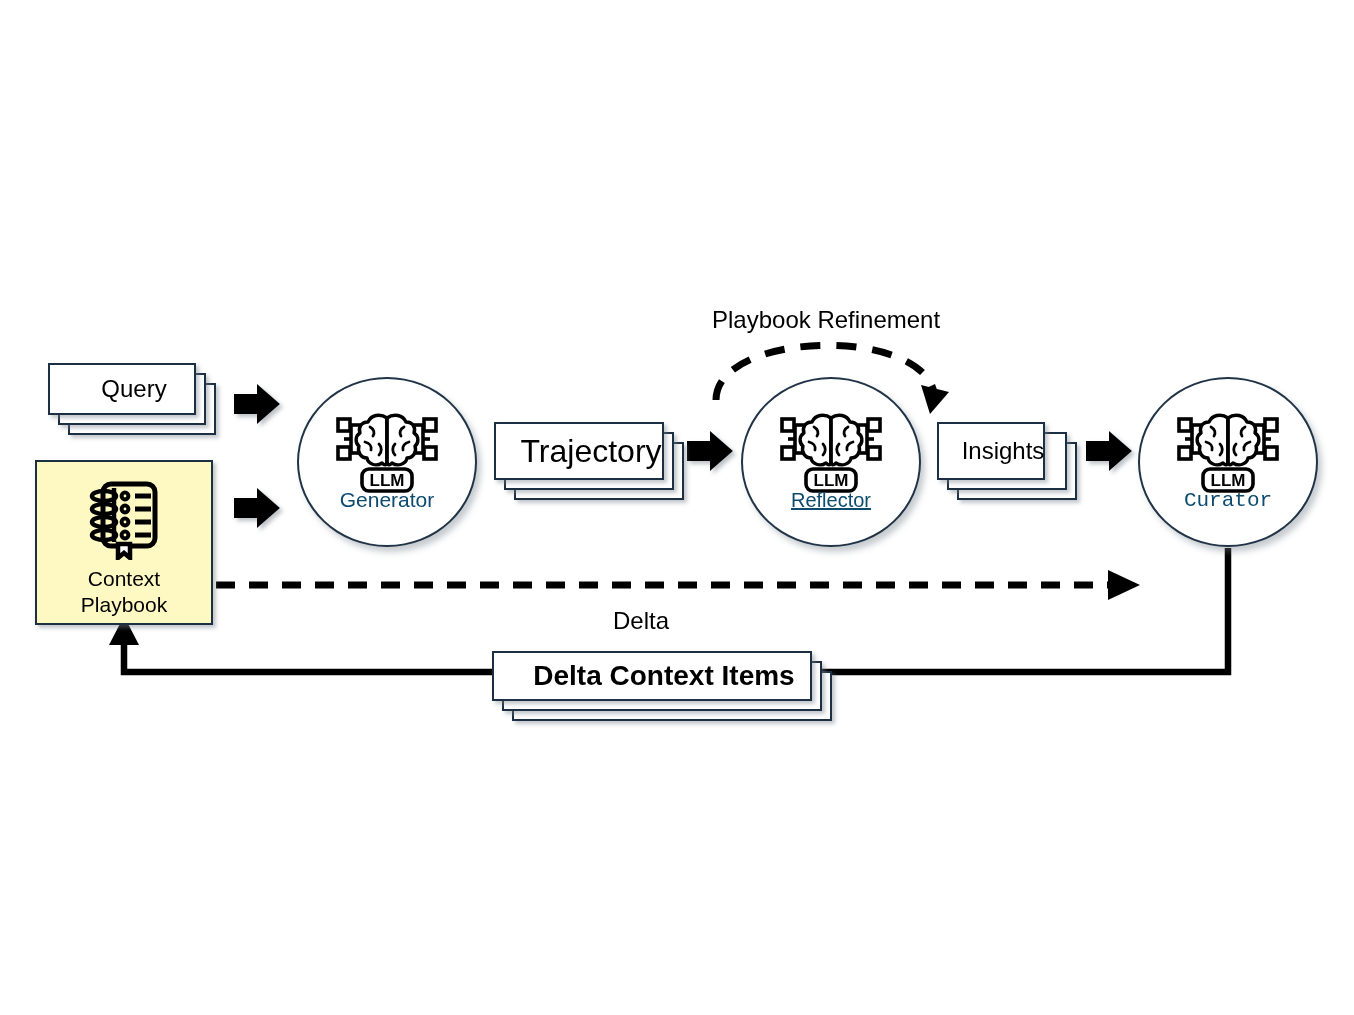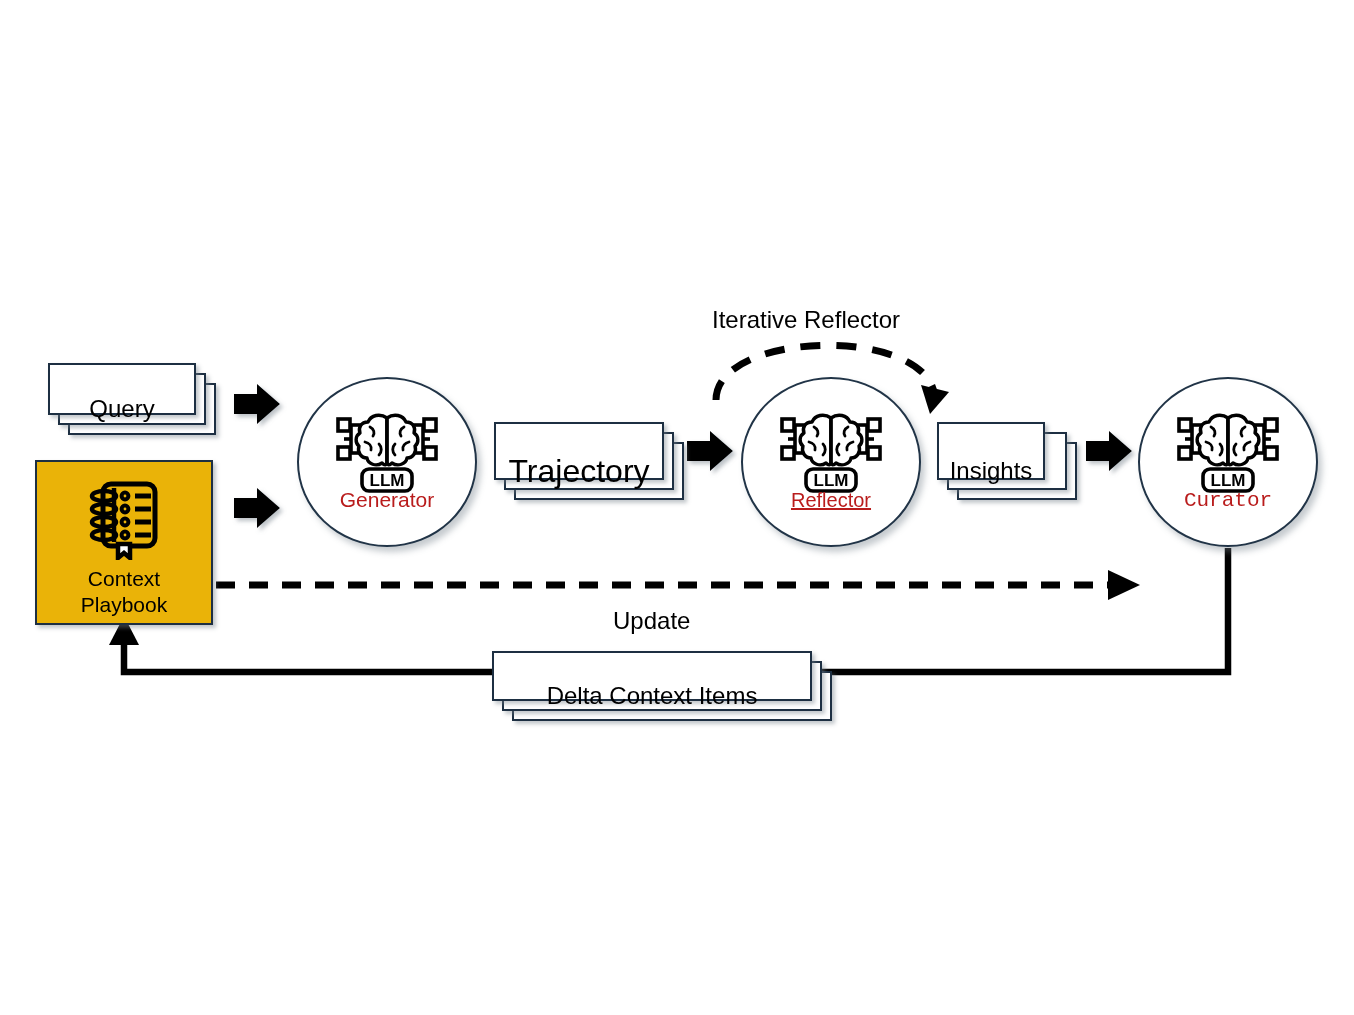--- a/index.html
+++ b/index.html
@@ -35,36 +35,35 @@
     box-sizing: border-box;
     background: #ffffff;
     border: 2.5px solid #1d2f42;
     box-shadow: 3px 3px 4px rgba(120,130,140,0.45);
   }
   .stack .layer.l3 { left: 20px; top: 20px; }
   .stack .layer.l2 { left: 10px; top: 10px; }
   .stack .layer.l1 { left: 0px;  top: 0px;  }
   .stack .lbl {
     position: absolute;
-    left: 0; top: 0;
+    left: 12px; top: 0;
     width: 100%;
     height: 100%;
     display: flex;
     align-items: center;
     justify-content: center;
     color: #000000;
     white-space: nowrap;
-    margin-top: 20px;
   }
 
   
   .pbox {
     position: absolute;
     box-sizing: border-box;
-    background: #eab308;
+    background: #fef9c3;
     border: 2.5px solid #1d2f42;
     box-shadow: 3px 3px 4px rgba(120,130,140,0.45);
   }
   .pbox .pbox-icon {
     position: absolute;
     left: 50%;
     transform: translateX(-50%);
     top: 12px;
   }
   .pbox .pbox-label {
@@ -92,21 +91,21 @@
     transform: translateX(-50%);
     top: 32px;
     text-align: right;
   }
   .node .node-label {
     position: absolute;
     left: 0;
     width: 100%;
     text-align: center;
     bottom: 33px;
-    color: #b91c1c;
+    color: #0c4a6e;
     white-space: nowrap;
   }
 
   
   .ftext {
     position: absolute;
     color: #000;
     white-space: nowrap;
   }
 </style>
@@ -347,21 +346,21 @@
         <text x="53" y="75" text-anchor="middle" font-family="'Liberation Sans', sans-serif" font-size="17" font-weight="bold" fill="#000">LLM</text>
       </svg>
     </div>
     <div class="node-label" style="font-size:21px;font-family:Liberation Mono, monospace;">Curator</div>
   </div>
 
   <div class="stack" style="left:492px; top:651px; width:340px; height:70px;">
     <div class="layer l3" style="width:320px;height:50px;"></div>
     <div class="layer l2" style="width:320px;height:50px;"></div>
     <div class="layer l1" style="width:320px;height:50px;">
-      <div class="lbl" style="font-size:24px;">Delta Context Items</div>
-    </div>
-  </div>
-
-  <div class="ftext" style="left:712px; top:306px; font-size:24px;">Iterative Reflector</div>
-
-  <div class="ftext" style="left:613px; top:607px; font-size:24px;">Update</div>
+      <div class="lbl" style="font-size:28px;font-weight:bold;">Delta Context Items</div>
+    </div>
+  </div>
+
+  <div class="ftext" style="left:712px; top:306px; font-size:24px;">Playbook Refinement</div>
+
+  <div class="ftext" style="left:613px; top:607px; font-size:24px;">Delta</div>
 
 </div>
 
 </body></html>

